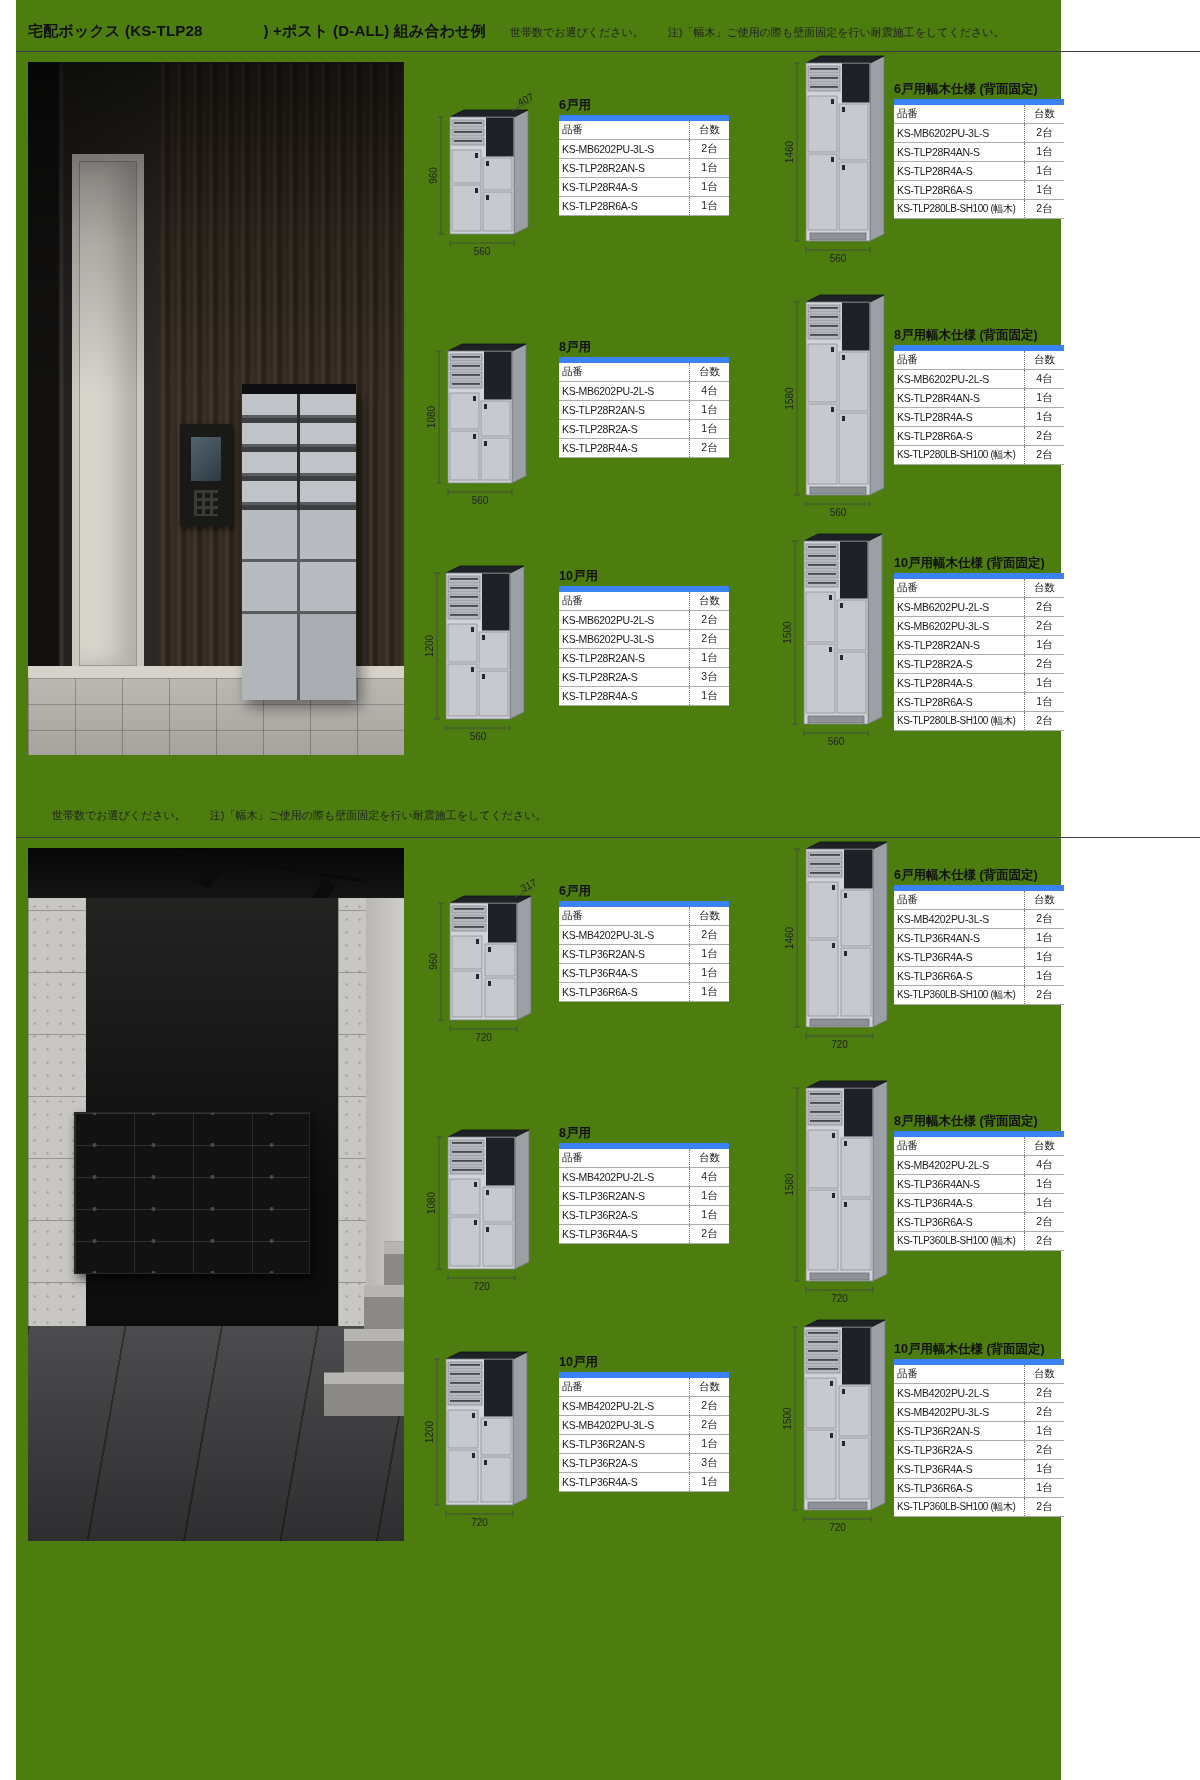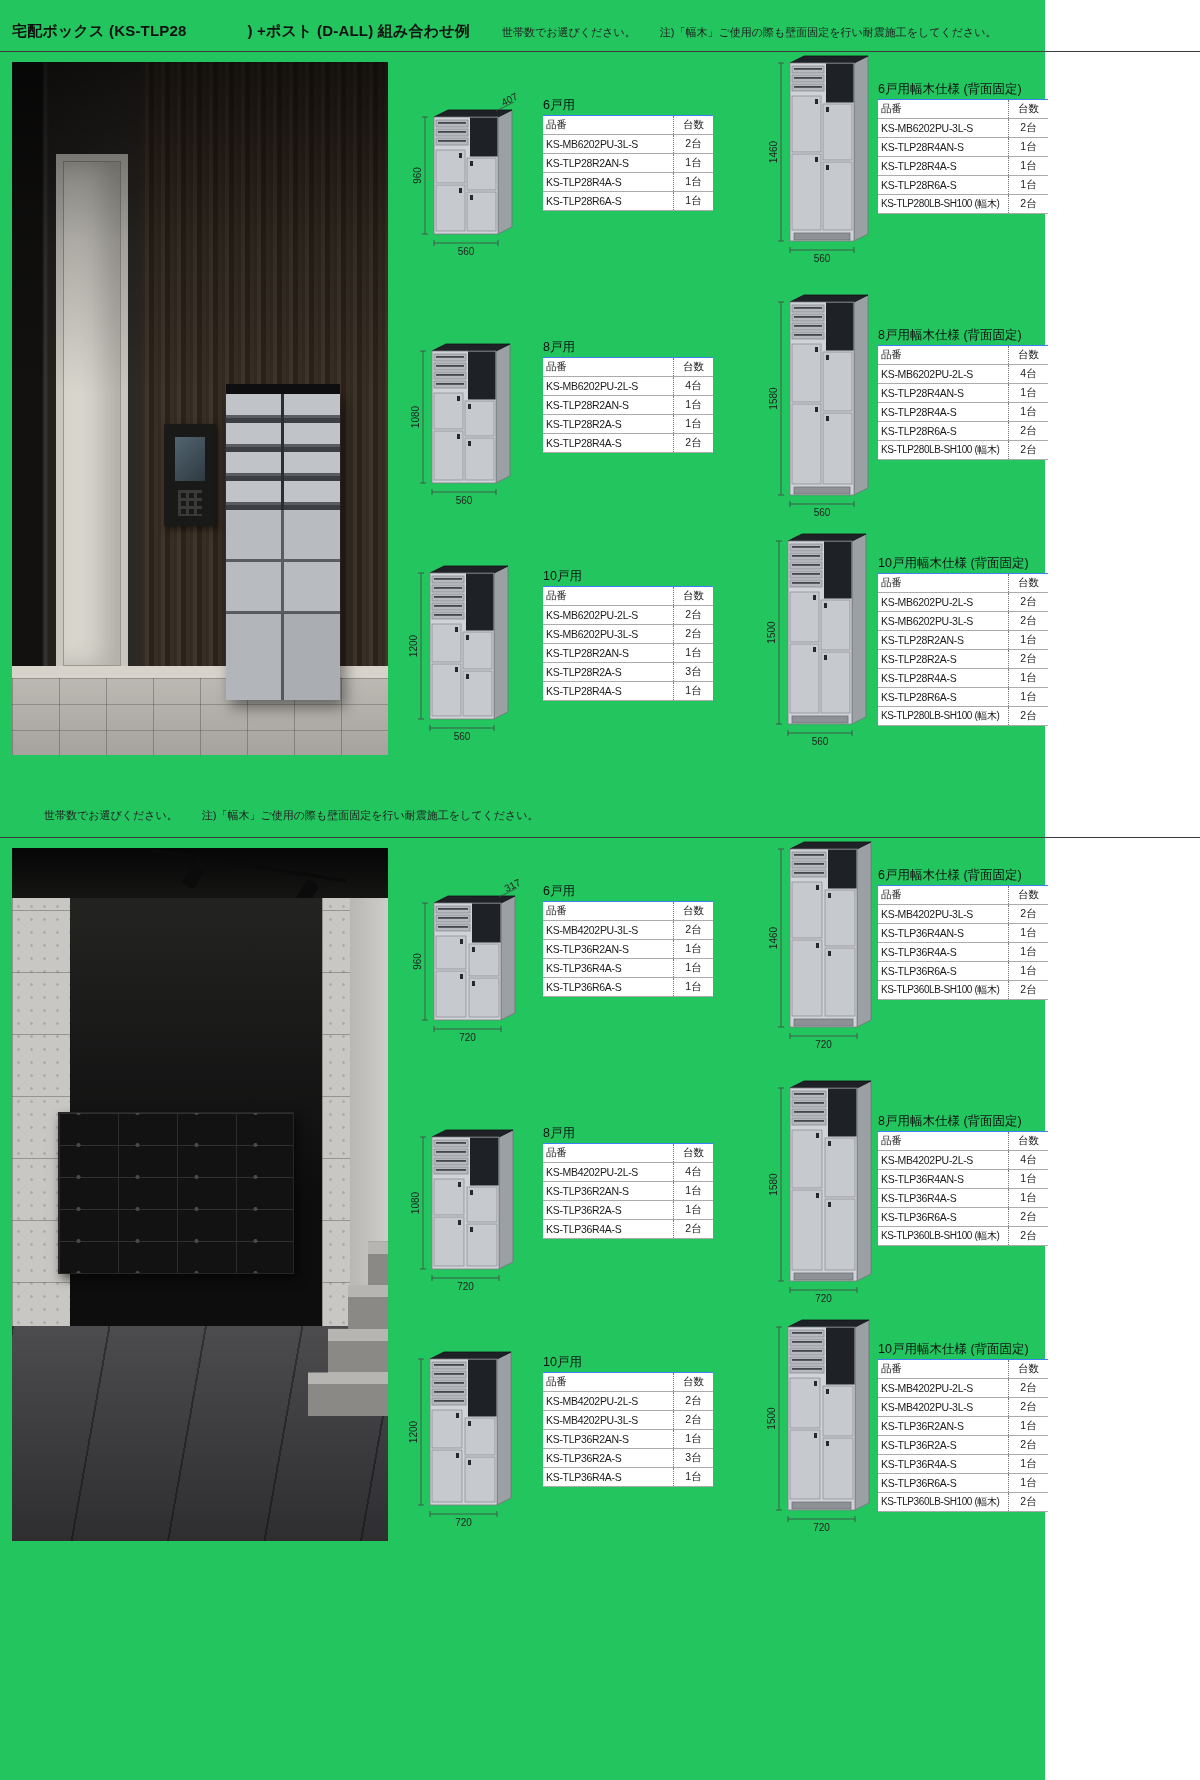--- a/index.html
+++ b/index.html
@@ -1,27 +1,27 @@
 <!DOCTYPE html>
 <html><head>
 <meta charset="utf-8">
 <style>
 *{margin:0;padding:0;box-sizing:border-box}
 html,body{background:#fff}
 body{width:1200px;height:1780px;position:relative;font-family:"Liberation Sans","DejaVu Sans",sans-serif;color:#1a1a1a;overflow:hidden}
-.page{position:absolute;left:0;top:0;width:1045px;height:1780px;background:#22c55e}
+.page{position:absolute;left:16px;top:0;width:1045px;height:1780px;background:#4d7c0f}
 .sec{position:absolute;left:0;width:1200px}
 .sec-header{position:absolute;left:12px;top:22px;display:flex;align-items:baseline;white-space:nowrap}
 .sec-title{font-size:15px;font-weight:bold;letter-spacing:.2px;color:#111}
-.sec-sub{font-size:11px;margin-left:32px;color:#222}
+.sec-sub{font-size:11px;margin-left:24px;color:#222}
 .sec-note{font-size:11px;margin-left:24px;color:#222}
 .rule{position:absolute;left:0;top:51px;width:1200px;border-top:1px solid #3c3c3c}
 .cfgs{position:absolute;left:0;top:0;width:1200px;height:100%}
-.cfg-label{position:absolute;font-size:12.5px;font-weight:normal;color:#111;white-space:nowrap}
-.cfg-table{position:absolute;width:170px;border-top:1px solid #3b82f6;background:#fff}
+.cfg-label{position:absolute;font-size:12.5px;font-weight:bold;color:#111;white-space:nowrap}
+.cfg-table{position:absolute;width:170px;border-top:6px solid #3b82f6;background:#fff}
 .tr{display:flex;height:19px;border-bottom:1px solid #ababab;align-items:center}
 .td-part{flex:1;padding-left:3px;font-size:10.5px;letter-spacing:-.3px;white-space:nowrap;overflow:hidden}
 .td-part.small{font-size:10px;letter-spacing:-.4px}
 .td-qty{width:40px;align-self:stretch;display:flex;align-items:center;justify-content:center;border-left:1px dotted #777;font-size:10.5px}
 .diagram{position:absolute}
 .diagram svg{display:block}
 .photo{position:absolute;left:12px;top:62px;width:376px;height:693px;overflow:hidden;background:#1c1a17}
 .photo i{display:block;position:absolute}
 
 .p1-left{position:absolute;left:0;top:0;width:130px;height:604px;background:linear-gradient(90deg,#121110 0,#121110 30px,#3a3734 33px,#23211e 37px,#2c2a26 130px)}

